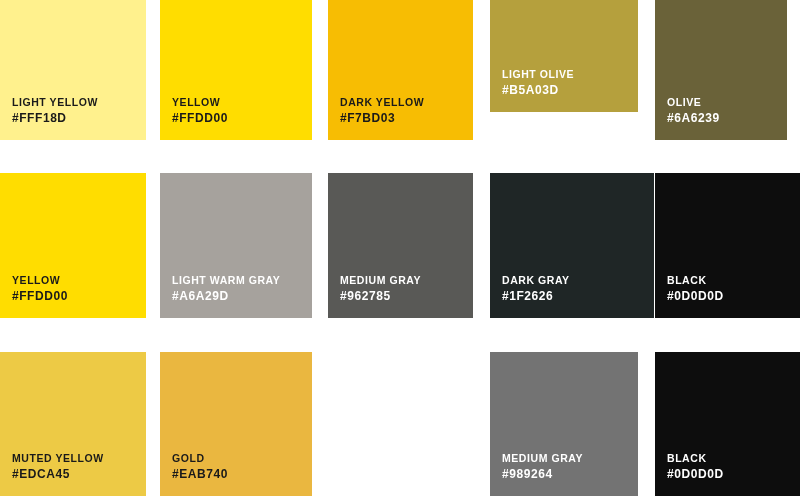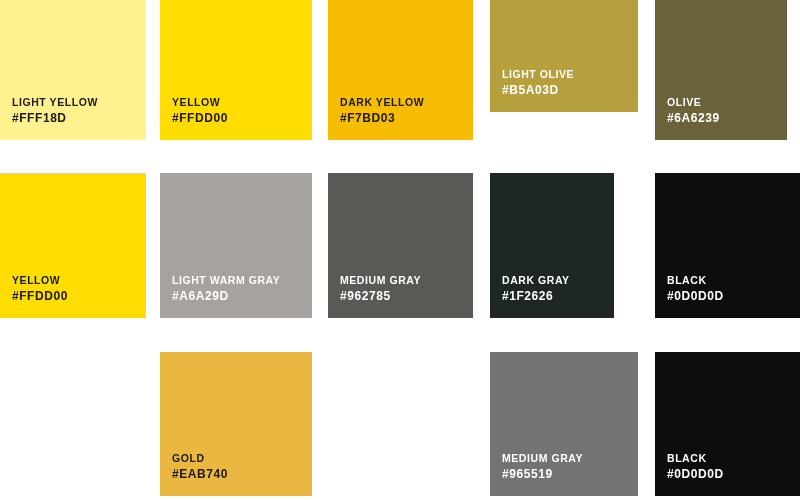--- a/index.html
+++ b/index.html
@@ -97,42 +97,48 @@
         <span class="swatch-name">LIGHT WARM GRAY</span>
         <span class="swatch-hex">#A6A29D</span>
       </div>
     </div>
     <div class="swatch text-light" style="left: 328px; top: 173px; width: 145px; height: 145px; background: rgb(89, 89, 86);">
       <div class="swatch-label">
         <span class="swatch-name">MEDIUM GRAY</span>
         <span class="swatch-hex">#962785</span>
       </div>
     </div>
-    <div class="swatch text-light" style="left: 490px; top: 173px; width: 124px; height: 145px; background: rgb(31, 38, 38);">
+    <div class="swatch text-light" style="left: 490px; top: 173px; width: 164px; height: 145px; background: rgb(31, 38, 38);">
       <div class="swatch-label">
         <span class="swatch-name">DARK GRAY</span>
         <span class="swatch-hex">#1F2626</span>
       </div>
     </div>
     <div class="swatch text-light" style="left: 655px; top: 173px; width: 145px; height: 145px; background: rgb(13, 13, 13);">
       <div class="swatch-label">
         <span class="swatch-name">BLACK</span>
         <span class="swatch-hex">#0D0D0D</span>
       </div>
     </div>
+    <div class="swatch text-dark" style="left: 0px; top: 352px; width: 146px; height: 144px; background: rgb(237, 202, 69);">
+      <div class="swatch-label">
+        <span class="swatch-name">MUTED YELLOW</span>
+        <span class="swatch-hex">#EDCA45</span>
+      </div>
+    </div>
     <div class="swatch text-dark" style="left: 160px; top: 352px; width: 152px; height: 144px; background: rgb(234, 183, 64); padding-left: 8px;">
       <div class="swatch-label">
         <span class="swatch-name">GOLD</span>
         <span class="swatch-hex">#EAB740</span>
       </div>
     </div>
     <div class="swatch text-light" style="left: 490px; top: 352px; width: 148px; height: 144px; background: rgb(115, 115, 115);">
       <div class="swatch-label">
         <span class="swatch-name">MEDIUM GRAY</span>
-        <span class="swatch-hex">#965519</span>
+        <span class="swatch-hex">#989264</span>
       </div>
     </div>
     <div class="swatch text-light" style="left: 655px; top: 352px; width: 145px; height: 144px; background: rgb(13, 13, 13);">
       <div class="swatch-label">
         <span class="swatch-name">BLACK</span>
         <span class="swatch-hex">#0D0D0D</span>
       </div>
     </div>
   </div>
 

